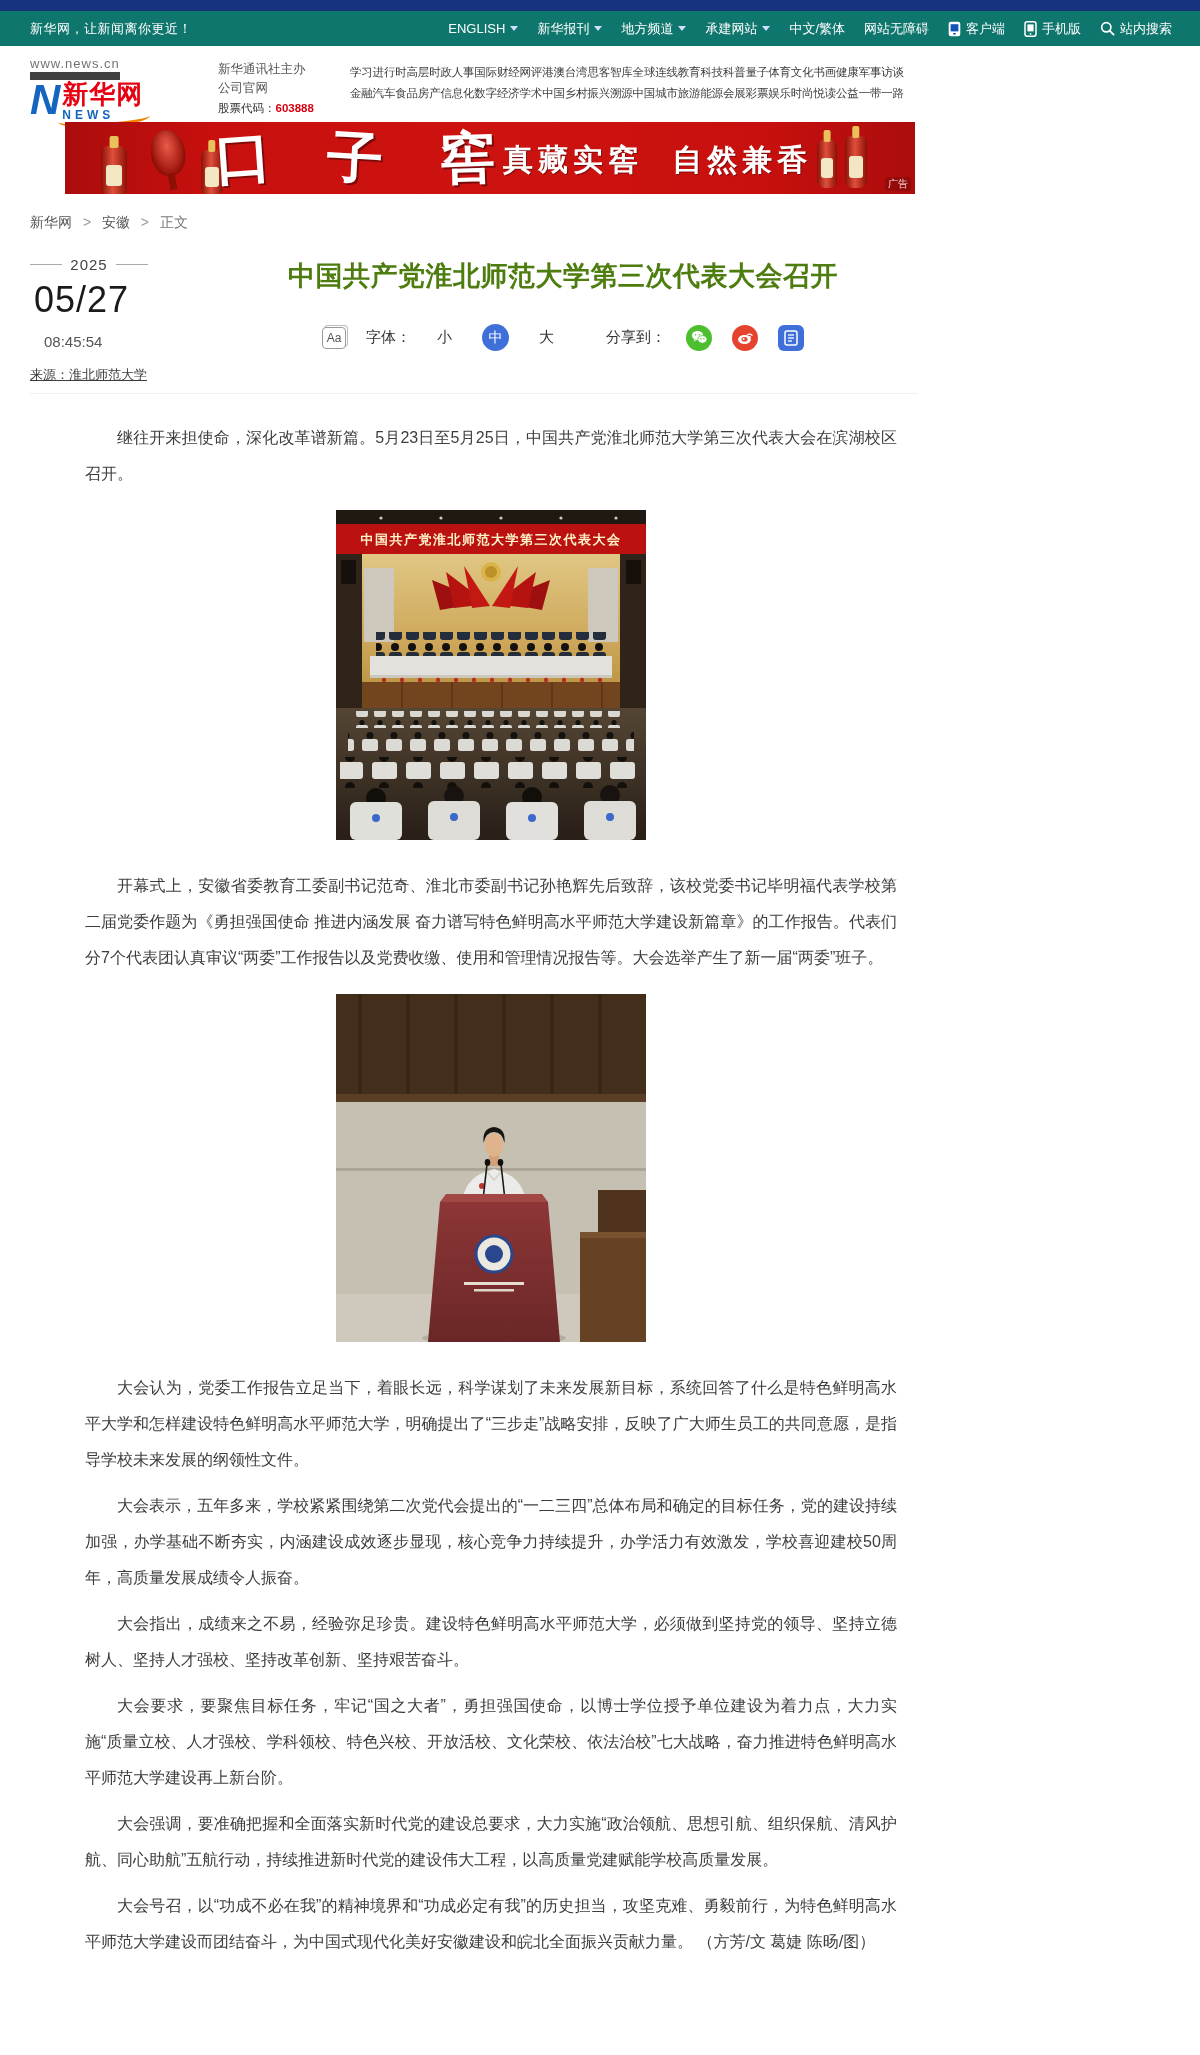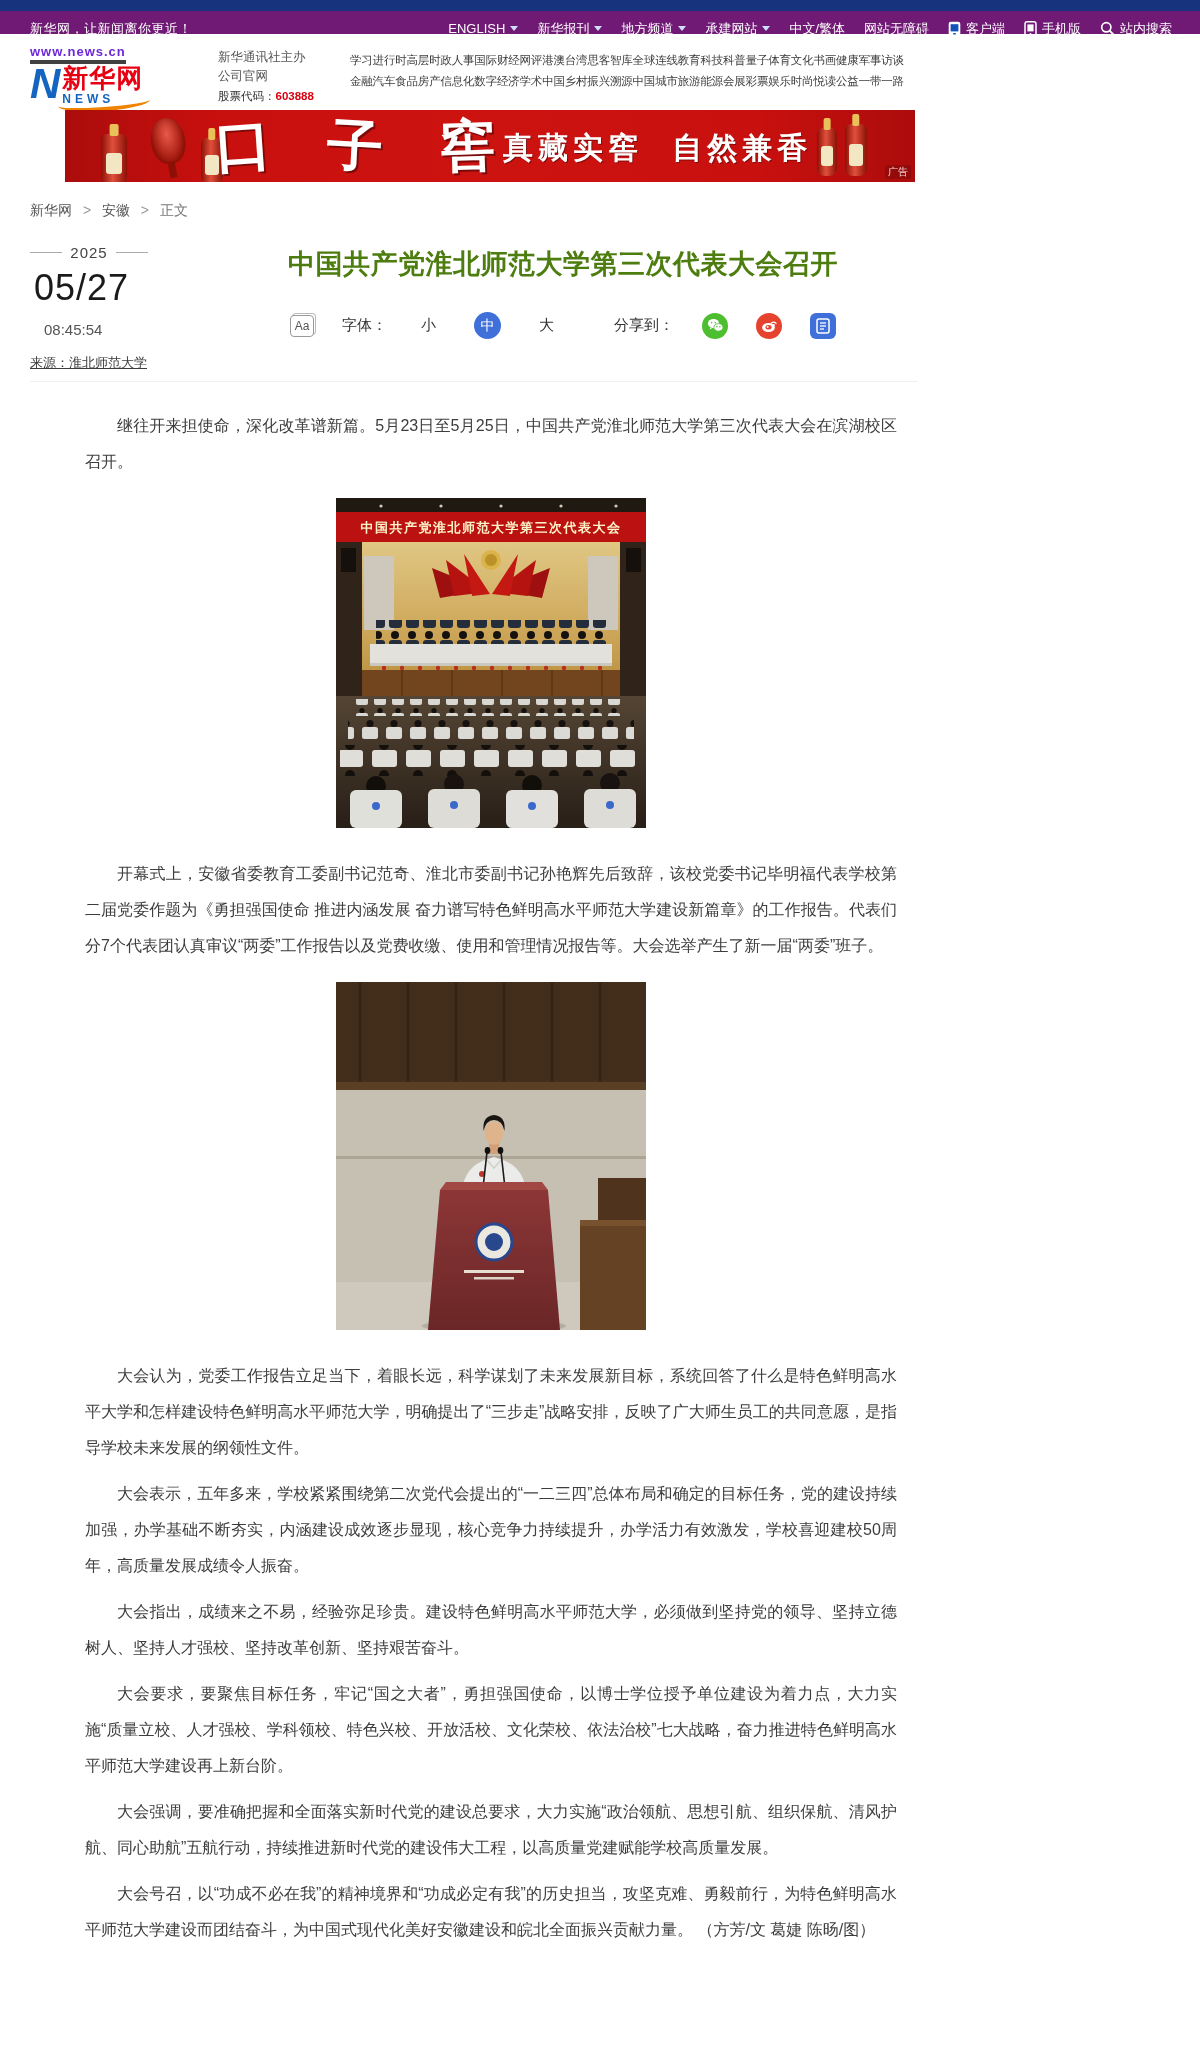--- a/index.html
+++ b/index.html
@@ -3,32 +3,32 @@
 <meta charset="utf-8">
 <style>
   * { margin:0; padding:0; box-sizing:border-box; }
   html,body { background:#fff; }
   body {
     width:1200px; min-height:2055px; position:relative;
     font-family:"Liberation Sans","DejaVu Sans",sans-serif;
     color:#333; overflow:hidden;
   }
   
-  .topbar { height:34px; background:#701a75; position:relative; }
+  .topbar { height:46px; background:#0f766e; position:relative; }
   .topbar::before { content:""; display:block; height:11px; background:#17337d; }
   .topbar-inner { height:35px; display:flex; align-items:center; justify-content:space-between; padding:0 28px 0 30px; }
   .topbar .slogan { color:#fff; font-size:13px; letter-spacing:.5px; }
   .topbar-links { display:flex; align-items:center; gap:19px; }
   .tlink { color:#fff; font-size:13px; display:flex; align-items:center; cursor:pointer; white-space:nowrap; }
   .caret { display:inline-block; width:0; height:0; border-left:4px solid transparent; border-right:4px solid transparent; border-top:5px solid #cfe0ff; margin-left:5px; }
   .tlink svg { margin-right:5px; display:block; }
   
   .header { height:66px; display:flex; align-items:flex-start; padding:8px 0 0 30px; background:#fff; }
   .logo-block { width:188px; }
-  .logo-url { font-size:13px; font-weight:bold; color:#6d28d9; letter-spacing:1px; border-bottom:4px solid #404040; display:inline-block; padding-bottom:1px; }
+  .logo-url { font-size:13px; font-weight:normal; color:#737373; letter-spacing:1px; border-bottom:8px solid #404040; display:inline-block; padding-bottom:1px; }
   .logo-row { display:flex; align-items:flex-start; position:relative; margin-top:1px; }
   .logo-n { font-size:42px; line-height:38px; font-weight:900; color:#1565c0; font-style:italic; }
   .logo-stack { display:flex; flex-direction:column; margin-left:2px; }
   .logo-cn { font-size:26px; line-height:26px; font-weight:900; color:#e60012; letter-spacing:1px; }
   .logo-news { font-size:12px; font-weight:bold; color:#1565c0; letter-spacing:4px; margin-top:1px; }
   .swoosh { position:absolute; left:28px; top:30px; width:92px; height:16px; border-bottom:4px solid #f08300; border-radius:50%; transform:rotate(-4deg); pointer-events:none; }
   .org-block { width:128px; font-size:12.5px; color:#555; line-height:19px; padding-top:6px; }
   .stock { font-size:11.5px; color:#333; margin-top:1px; white-space:nowrap; }
   .stock b { color:#d9000f; }
   .nav-block { flex:1; padding:8px 10px 0 4px; max-width:660px; overflow:hidden; }
@@ -63,21 +63,21 @@
   .article-head { display:flex; margin:16px 0 0 30px; width:888px; padding-bottom:9px; border-bottom:1px solid #f0f0f0; }
   .date-block { width:178px; padding-top:8px; }
   .year-line { display:flex; align-items:center; font-size:15px; color:#444; letter-spacing:1px; width:118px; }
   .year-line::before,.year-line::after { content:""; flex:1; height:1px; background:#aaa; }
   .year-line span { padding:0 8px; }
   .date-big { font-size:36px; color:#1a1a1a; letter-spacing:1px; margin:6px 0 0 4px; }
   .time { font-size:15px; color:#555; margin:12px 0 0 14px; }
   .source { font-size:13px; color:#3c3c3c; margin:16px 0 0 0; white-space:nowrap;text-decoration:underline; }
   .title-block { flex:1; padding-top:10px; }
   .title-block h1 { font-size:27px; font-weight:bold; color:#4d7c0f; text-align:center; letter-spacing:.5px; }
-  .tools { display:flex; align-items:center; justify-content:center; margin-top:30px; font-size:15px; color:#333; gap:28px; }
+  .tools { display:flex; align-items:center; justify-content:center; margin-top:30px; font-size:15px; color:#333; gap:20px; }
   .aa-icon { width:24px; height:22px; border:1px solid #9a9a9a; border-radius:4px; font-size:12px; color:#555; display:flex; align-items:center; justify-content:center; background:#fff; box-shadow:2px -2px 0 -1px #fff,2px -2px 0 0 #bbb; }
   .fs { margin:0 6px; cursor:pointer; color:#333; }
   .fs-active { width:27px; height:27px; background:#3f6fd8; border-radius:50%; color:#fff; display:flex; align-items:center; justify-content:center; font-size:14px; margin:0 4px; }
   .share-label { margin-left:26px; }
   .share { width:26px; height:26px; border-radius:50%; display:flex; align-items:center; justify-content:center; cursor:pointer; }
   .share svg { display:block; }
   .share.wechat { background:#4dbe2f; }
   .share.weibo { background:#e6432e; }
   .share.app { background:#3f6fd8; border-radius:6px; }
   

